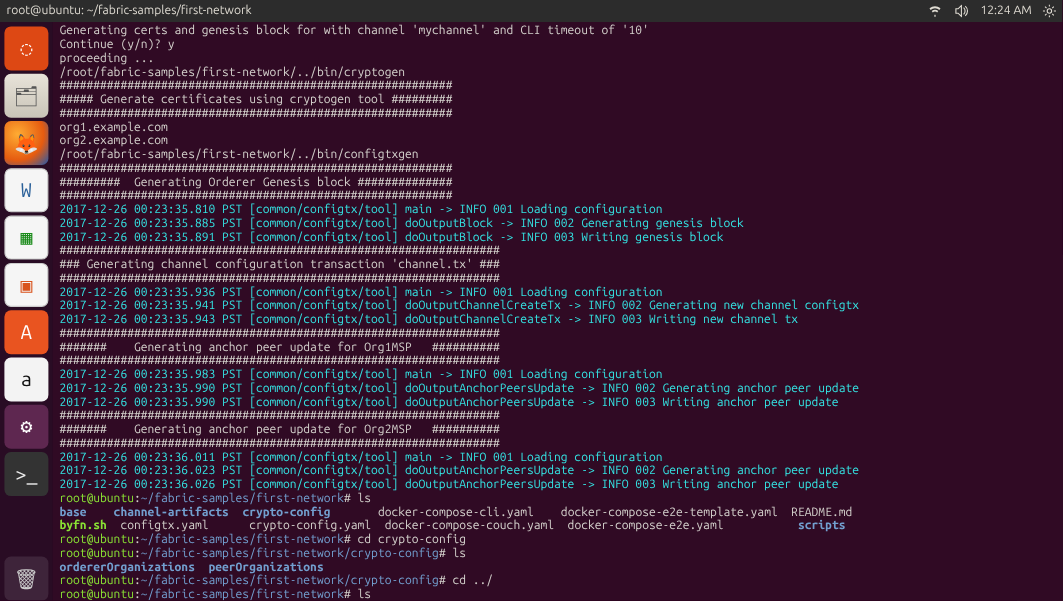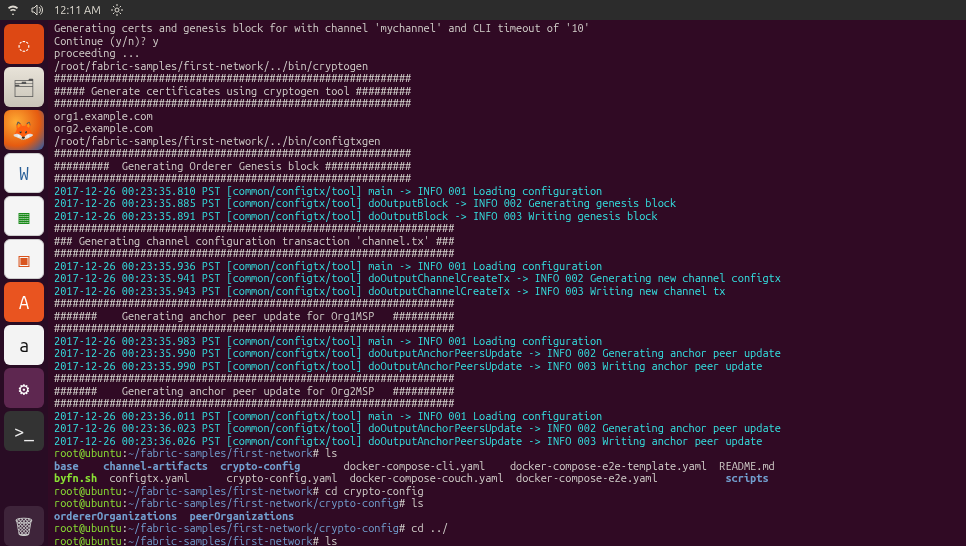--- a/index.html
+++ b/index.html
@@ -77,32 +77,33 @@
 .c-cyan { color: #34e2e2; }
 .c-green { color: #8ae234; font-weight: bold; }
 .c-blue { color: #729fcf; font-weight: bold; }
 .prompt .user { color: #8ae234; }
 .prompt .path { color: #729fcf; }
 </style>
 </head>
 <body>
 
 <div class="topbar">
+  <span class="topbar-title">root@ubuntu: ~/fabric-samples/first-network</span>
   <div class="topbar-right">
     <span class="topbar-icon">
         <svg width="14" height="12" viewBox="0 0 14 12">
           <path d="M7 9l-1 2h2zM4 6a5 5 0 016 0l-1 1.3a3 3 0 00-4 0zM2 3.5a8 8 0 0110 0L11 5a6 6 0 00-8 0z" fill="#dfdbd2"></path>
         </svg>
       </span>
     <span class="topbar-icon">
         <svg width="14" height="12" viewBox="0 0 14 12">
           <path d="M2 4h2l3-3v10l-3-3H2zM9 3a4 4 0 010 6M10.5 1.5a6 6 0 010 9" stroke="#dfdbd2" fill="none" stroke-width="1"></path>
         </svg>
       </span>
-    <span>12:11 AM</span>
+    <span>12:24 AM</span>
     <span class="topbar-icon">
         <svg width="12" height="12" viewBox="0 0 12 12">
           <circle cx="6" cy="6" r="2" fill="none" stroke="#dfdbd2"></circle>
           <path d="M6 0v2M6 10v2M0 6h2M10 6h2M2 2l1.4 1.4M8.6 8.6L10 10M10 2L8.6 3.4M3.4 8.6L2 10" stroke="#dfdbd2"></path>
         </svg>
       </span>
   </div>
 </div>
 
 <div class="launcher" id="launcher">

